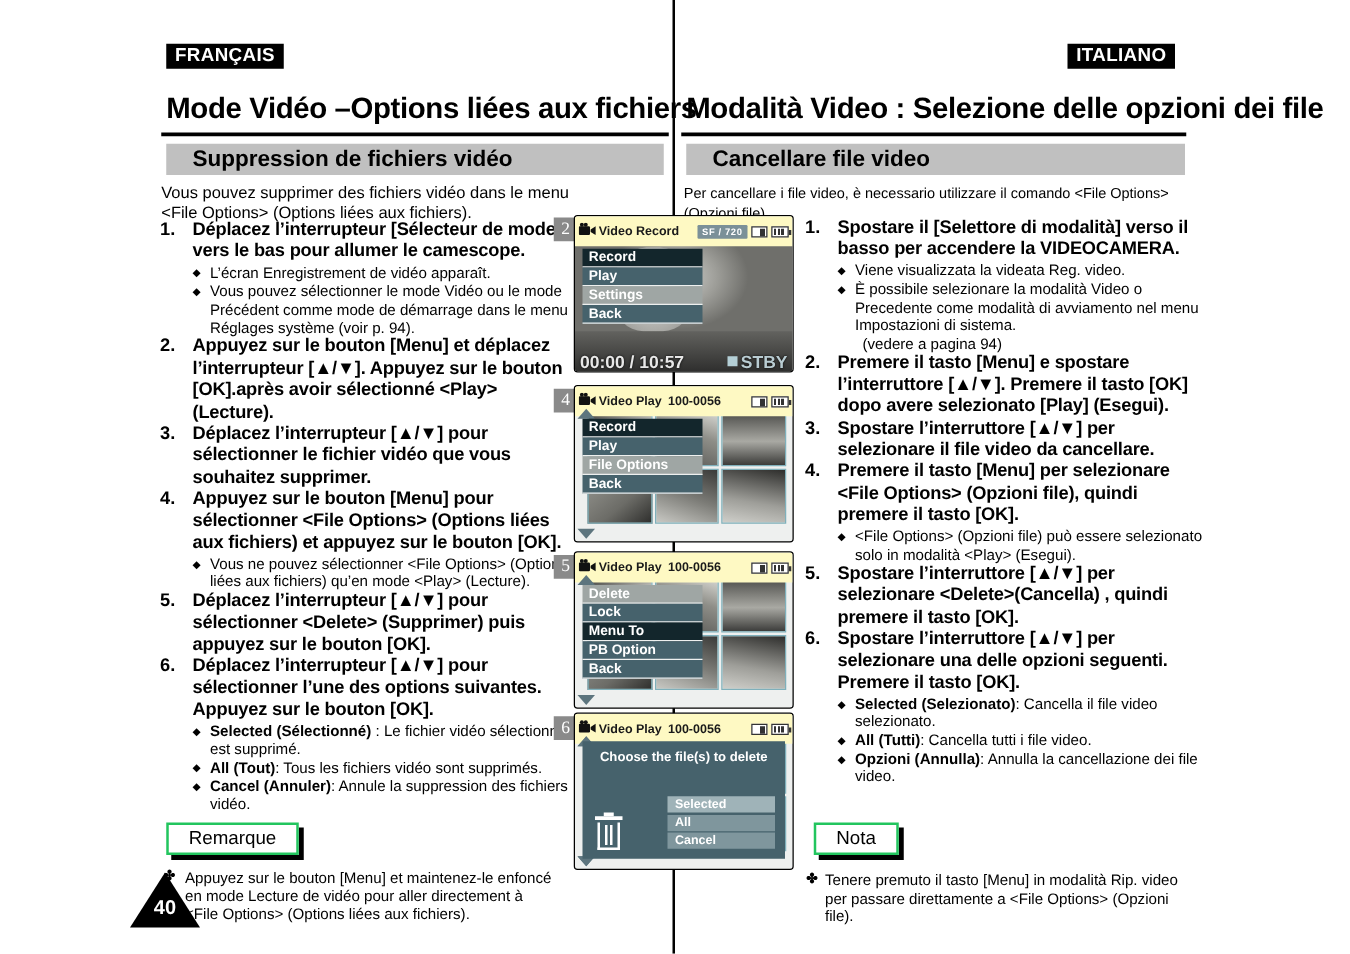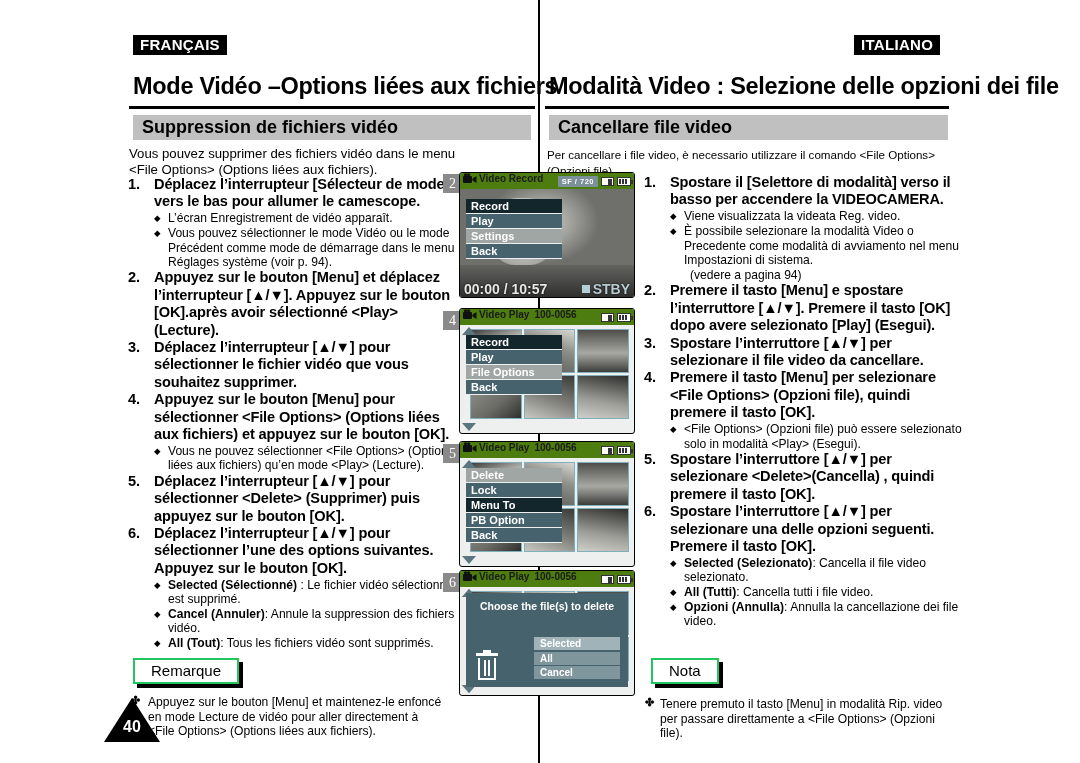--- a/index.html
+++ b/index.html
@@ -49,21 +49,21 @@
   #rule-it { left:545px; top:106px; width:404px; }
 
   
   .sec-bar {
     position:absolute;
     background:#c0c0c0;
     font-weight:bold;
     color:#000;
     display:flex; align-items:center;
   }
-  .sec-bar span { padding-left:9px; }
+  .sec-bar span { padding-left:9px;margin-left:12px; }
   #sec-fr { left:133px; top:115px; width:398px; height:25px; font-size:18px; }
   #sec-it { left:549px; top:115px; width:399px; height:25px; font-size:18px; }
 
   
   .intro {
     position:absolute;
     font-size:13.2px;
     line-height:15.5px;
   }
   #intro-fr { left:129px; top:146px; width:330px; }
@@ -157,23 +157,23 @@
     width:176px; height:126px;
     background:#eef0ef;
     border:1.5px solid #000;
     border-radius:3px;
     overflow:hidden;
     font-family:"Liberation Sans", sans-serif;
   }
   .lcd-head {
     position:relative;
     height:16px;
-    background:#4d7c0f;
-    display:flex; 
-    padding:0 3px;
+    background:#fef9c3;
+    display:flex; align-items:center;
+    padding:12px 3px;
     font-size:10px; font-weight:bold; color:#1a1a1a;
     z-index:4;
   }
   .lcd-head .cam-ico { margin-right:2px; display:inline-block; }
   .lcd-head .title { margin-right:5px; }
   .lcd-head .fileno { font-size:10px; }
   .lcd-head .right { margin-left:auto; display:flex; align-items:center; gap:3px; }
 
   .res-chip {
     background:#7b9098; color:#fff;
@@ -354,22 +354,22 @@
       <div class="step-body">
         <div class="step-main">Déplacez l’interrupteur [▲/▼] pour sélectionner &lt;Delete&gt; (Supprimer) puis appuyez sur le bouton [OK].</div>
       </div>
     </div>
     <div class="step">
       <div class="step-num">6.</div>
       <div class="step-body">
         <div class="step-main">Déplacez l’interrupteur [▲/▼] pour sélectionner l’une des options suivantes. Appuyez sur le bouton [OK].</div>
         <ul class="bullets">
           <li><b>Selected (Sélectionné)</b> : Le fichier vidéo sélectionné est supprimé.</li>
+          <li><b>All (Tout)</b>: Tous les fichiers vidéo sont supprimés.</li>
           <li><b>Cancel (Annuler)</b>: Annule la suppression des fichiers vidéo.</li>
-          <li><b>All (Tout)</b>: Tous les fichiers vidéo sont supprimés.</li>
         </ul>
       </div>
     </div>
   </div>
 
 <div class="lang-badge" id="lang-it">ITALIANO</div>
 <div class="page-title" id="title-it">Modalità Video : Selezione delle opzioni dei file</div>
 <div class="title-rule" id="rule-it"></div>
 <div class="sec-bar" id="sec-it">
     <span>Cancellare file video</span>

